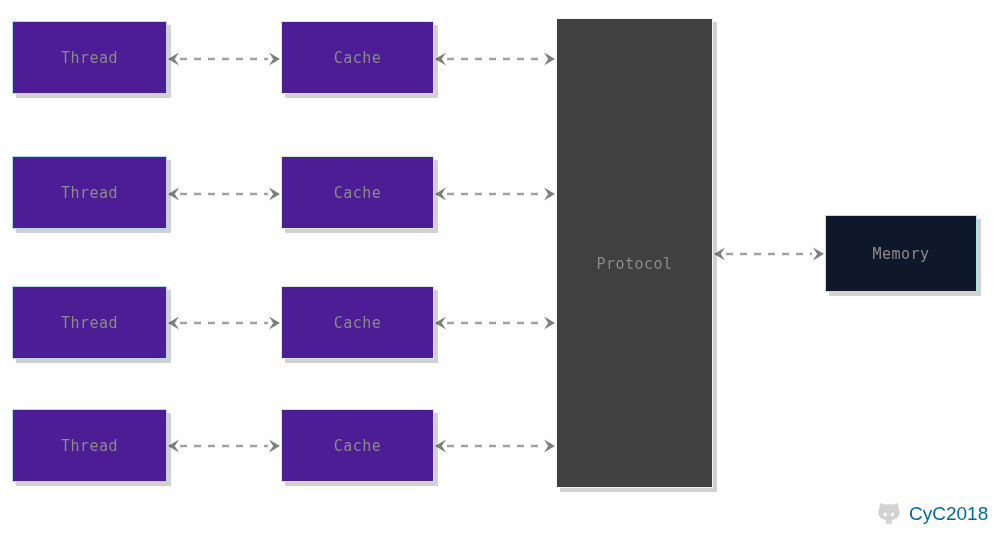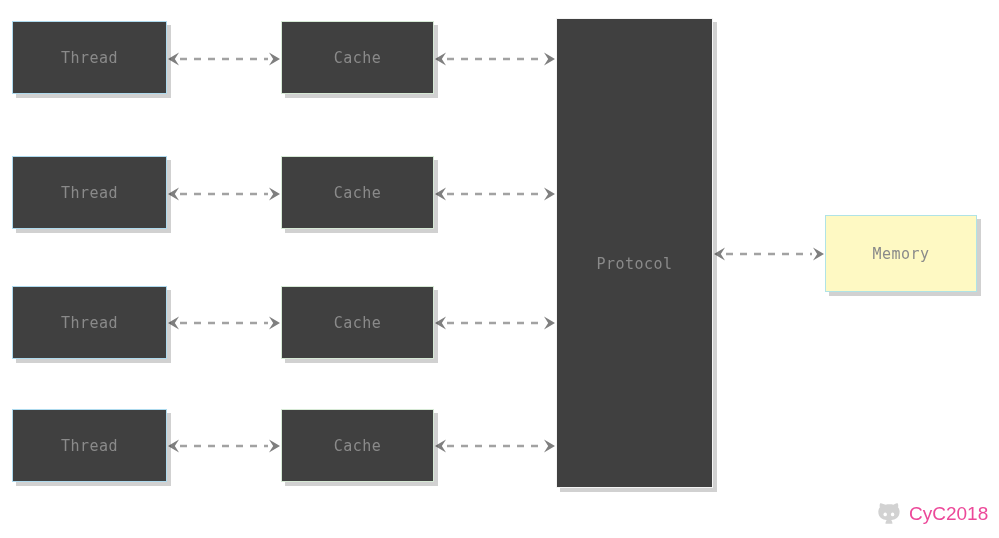--- a/index.html
+++ b/index.html
@@ -23,29 +23,29 @@
     display: flex;
     align-items: center;
     justify-content: center;
     font-family: "DejaVu Sans Mono", "Liberation Mono", monospace;
     font-size: 15px;
     letter-spacing: 0.5px;
     color: #8a8a8a;
     box-shadow: 4px 4px 0 0 rgba(0,0,0,0.18);
   }
   .node.thread {
-    background: #404040;
+    background: #4c1d95;
     border: 1px solid #aedaee;
   }
   .node.cache {
-    background: #404040;
+    background: #4c1d95;
     border: 1px solid #d6e9d5;
   }
   .node.memory {
-    background: #fef9c3;
+    background: #0f172a;
     border: 1px solid #b0e3e6;
     text-align: center;
   }
   .node.protocol {
     background: #404040;
     border: 1px solid #f4f4f4;
     align-items: flex-end;
     justify-content: center;
   }
   .node.protocol .node-label {
@@ -67,21 +67,21 @@
   }
   .connector svg {
     display: block;
     overflow: visible;
   }
   #watermark {
     position: absolute;
     display: flex;
     align-items: center;
     gap: 7px;
-    color: #ec4899;
+    color: #0369a1;
     font-family: "Liberation Sans", sans-serif;
     font-size: 19px;
     user-select: none;
   }
   #watermark .wm-text { line-height: 1; }
 </style>
 </head>
 <body>
 
 <div id="canvas">

